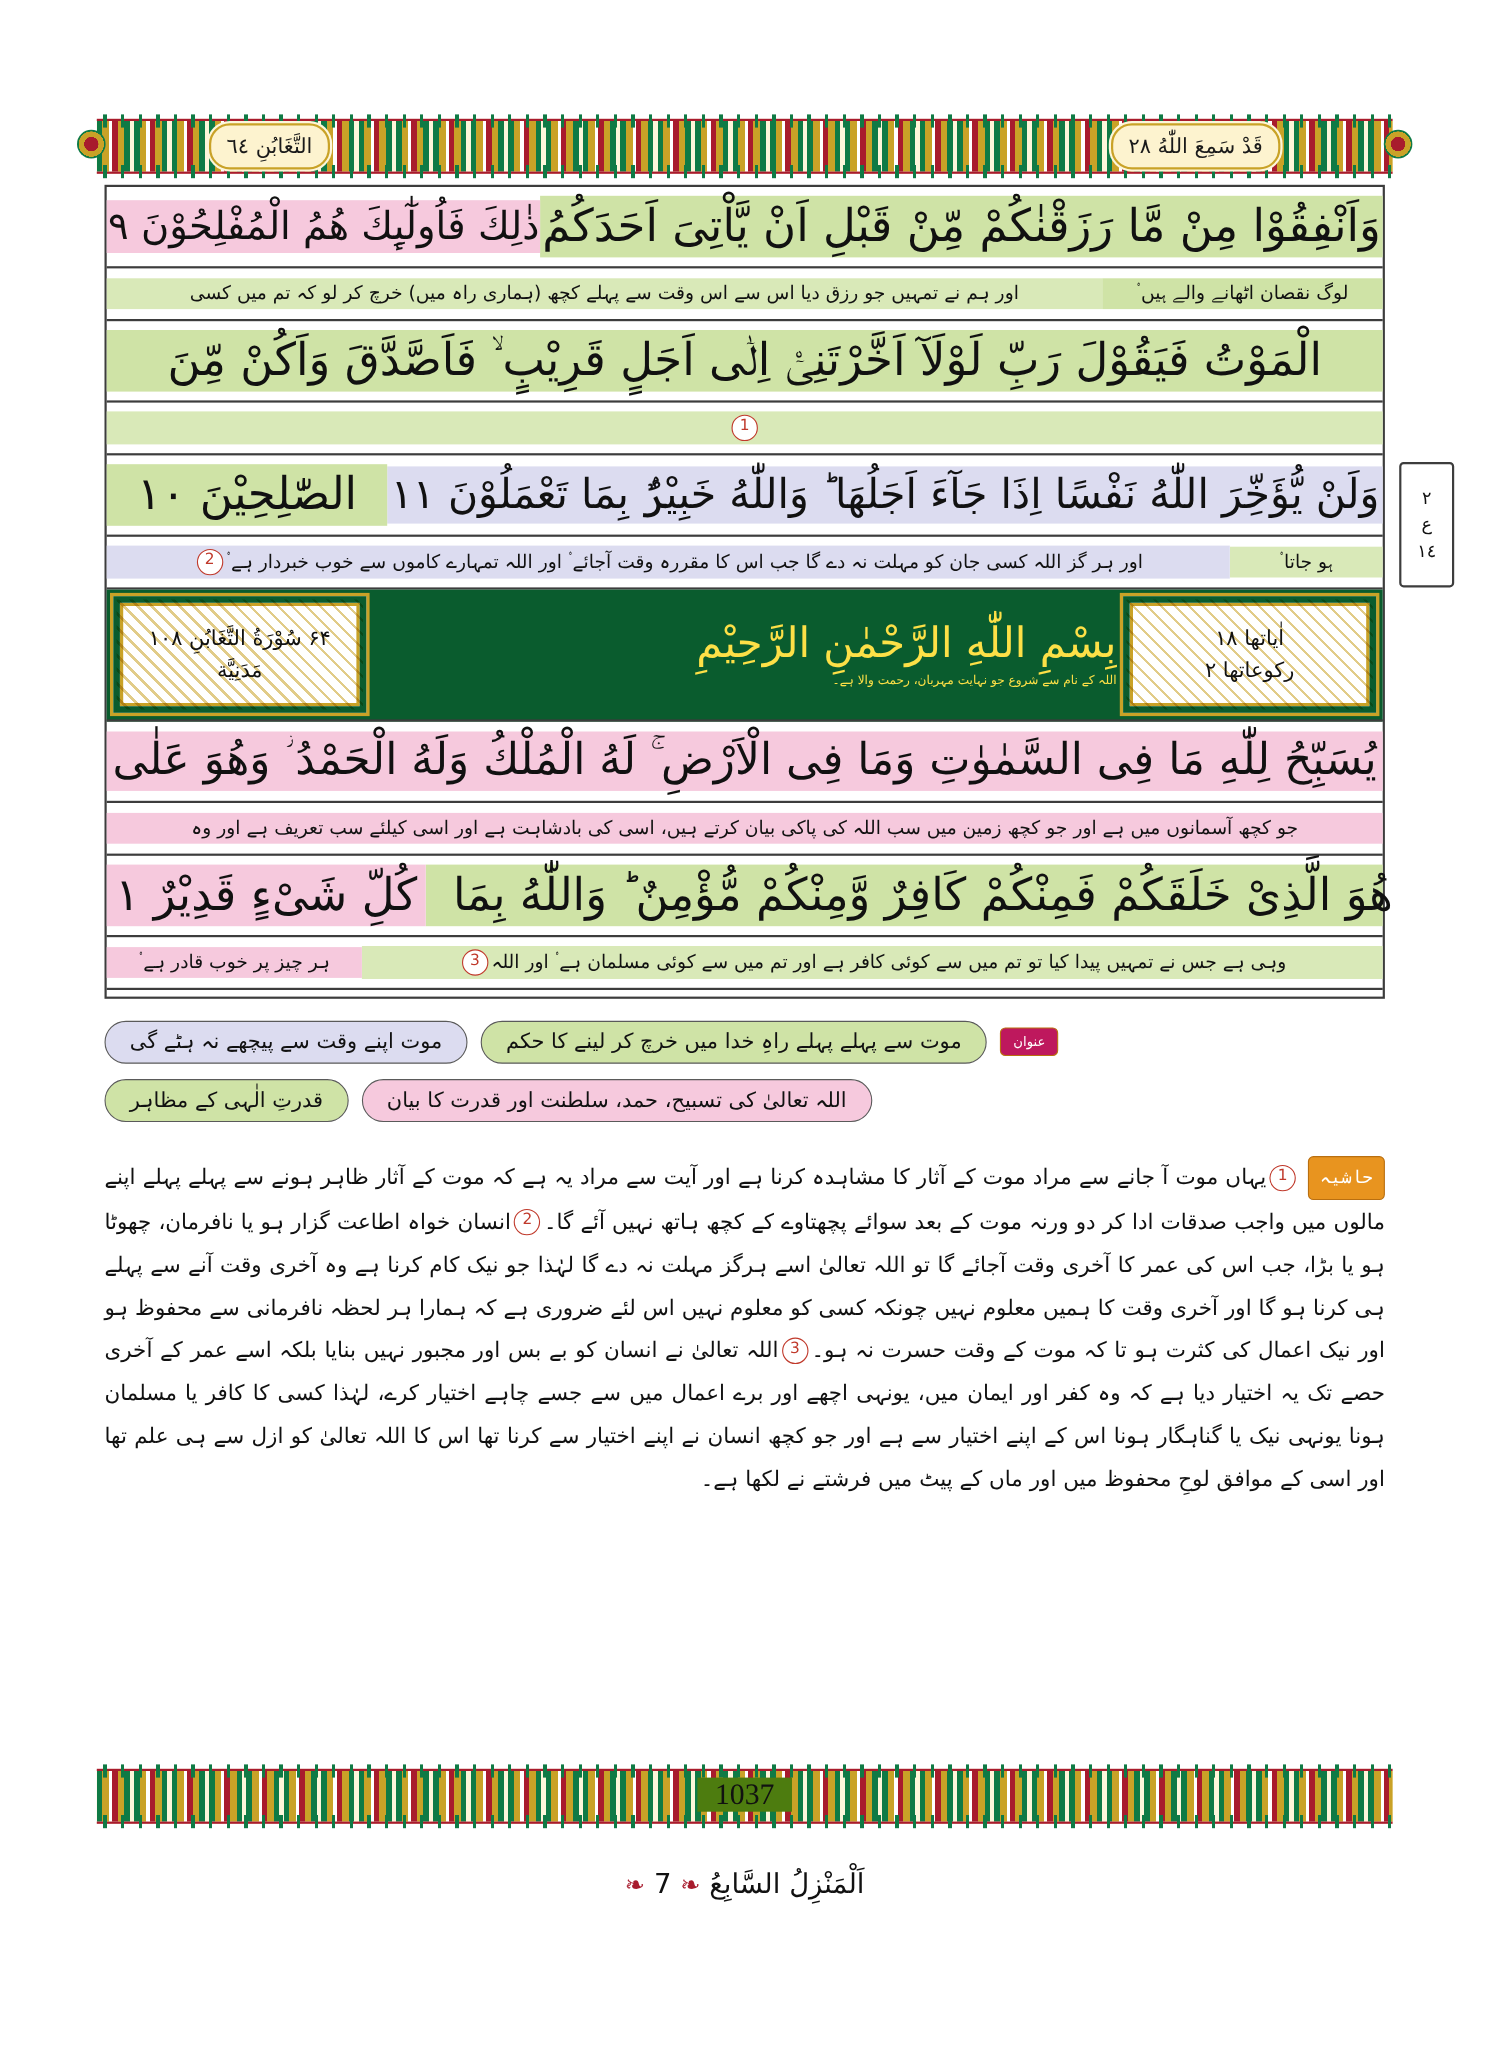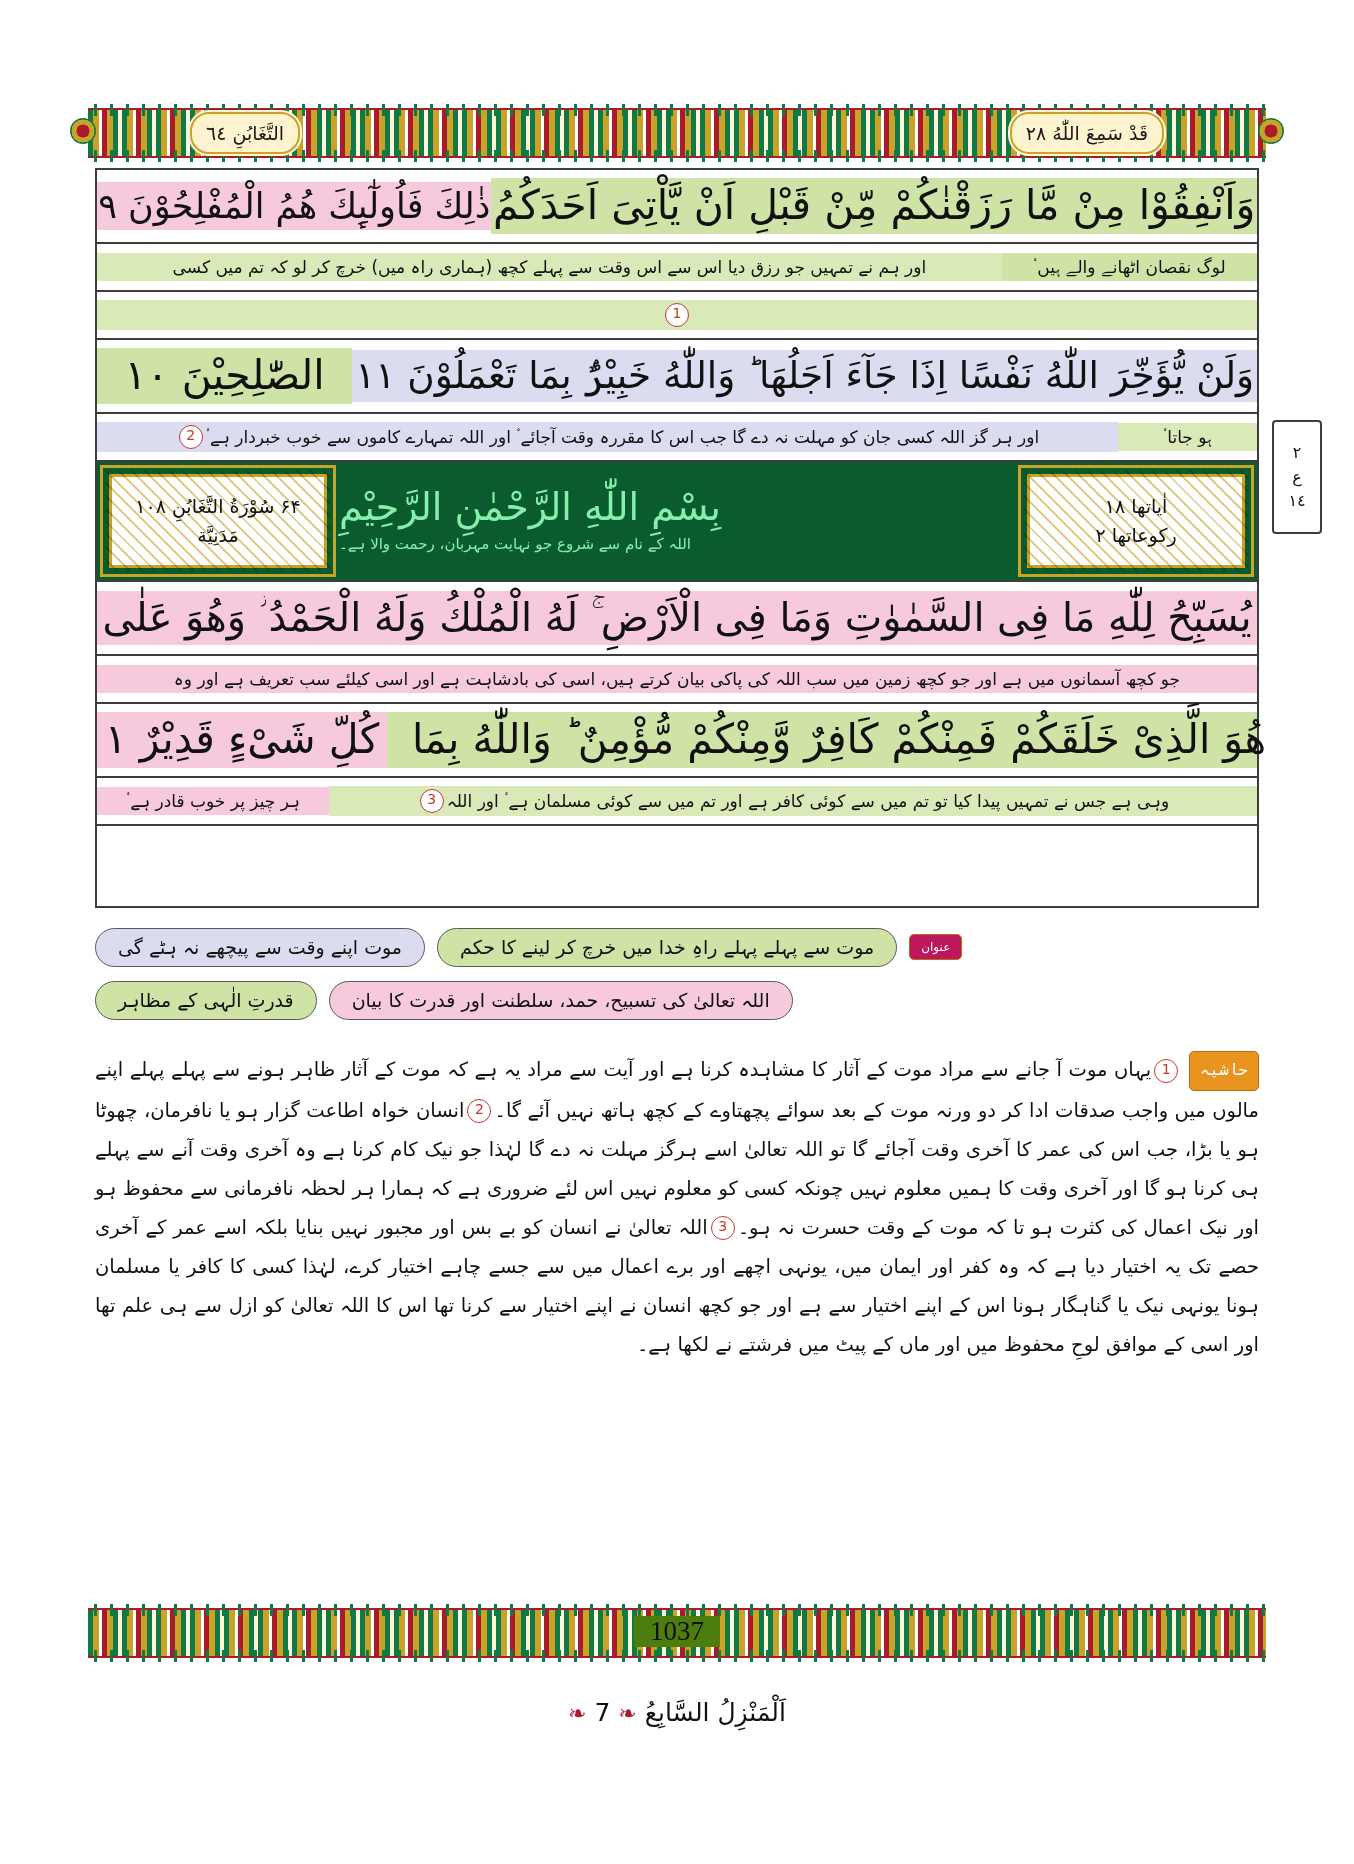--- a/index.html
+++ b/index.html
@@ -107,25 +107,25 @@
     display:flex;align-items:center;justify-content:center;
     flex-direction:column;font-size:19px;line-height:1.55;
   }
   .sh-panel::before{
     content:"";position:absolute;inset:-3px;pointer-events:none;
     background:
       repeating-linear-gradient(45deg,transparent 0 7px,rgba(201,162,39,.55) 7px 9px);
     mix-blend-mode:multiply;
   }
   .sh-mid{
-    flex:1;display:flex;flex-direction:column;align-items:flex-end;justify-content:center;
-    color:#86efac;padding:4px 0;
+    flex:1;display:flex;flex-direction:column;align-items:flex-start;justify-content:center;
+    color:#fde047;padding:4px 0;
   }
   .bism{font-size:38px;line-height:1.1;direction:rtl;white-space:nowrap;}
-  .bism-tr{font-size:15px;line-height:1.3;margin-top:6px;direction:rtl;white-space:nowrap;}
+  .bism-tr{font-size:11px;line-height:1.3;margin-top:6px;direction:rtl;white-space:nowrap;}
   .sh-inner{position:relative;z-index:2;text-align:center;}
 
   
   .topics{
     position:absolute;left:95px;right:95px;top:908px;
   }
   .topic-row{display:flex;justify-content:flex-end;align-items:center;gap:12px;margin-bottom:14px;}
   .topic-tag{
     background:#be185d;color:#fff;border-radius:5px;
     font-size:12px;padding:5px 11px;white-space:nowrap;border:1px solid #b96f10;
@@ -187,20 +187,23 @@
 
   <div class="frame">
     <div id="lines-host">
         <div class="row ayah-line">
           <div class="seg ar bg-green" style="width: 66%;">وَاَنْفِقُوْا مِنْ مَّا رَزَقْنٰكُمْ مِّنْ قَبْلِ اَنْ يَّاْتِیَ اَحَدَكُمُ</div>
           <div class="seg ar bg-pink" style="width: 34%; font-size: 35px;">ذٰلِكَ فَاُولٰٓىِٕكَ هُمُ الْمُفْلِحُوْنَ ۹</div>
         </div>
         <div class="row trans-line">
           <div class="seg ur bg-green" style="width: 22%;">لوگ نقصان اٹھانے والے ہیں ۟</div>
           <div class="seg ur bg-lgreen" style="width: 78%;">اور ہم نے تمہیں جو رزق دیا اس سے اس وقت سے پہلے کچھ (ہماری راہ میں) خرچ کر لو کہ تم میں کسی</div>
+        </div>
+        <div class="row ayah-line">
+          <div class="seg ar bg-green" style="width: 100%;">الْمَوْتُ فَيَقُوْلَ رَبِّ لَوْلَآ اَخَّرْتَنِیْۤ اِلٰۤى اَجَلٍ قَرِيْبٍ ۙ فَاَصَّدَّقَ وَاَكُنْ مِّنَ</div>
         </div>
         <div class="row trans-line">
           <div class="seg ur bg-lgreen" style="width: 100%;">
             <span class="num">1</span>
           </div>
         </div>
         <div class="row ayah-line">
           <div class="seg ar bg-lilac" style="width: 78%; font-size: 37.4px;">وَلَنْ يُّؤَخِّرَ اللّٰهُ نَفْسًا اِذَا جَآءَ اَجَلُهَا ؕ وَاللّٰهُ خَبِيْرٌۢ بِمَا تَعْمَلُوْنَ ۱۱</div>
           <div class="seg ar bg-green" style="width: 22%;">الصّٰلِحِيْنَ ۱۰</div>
         </div>

